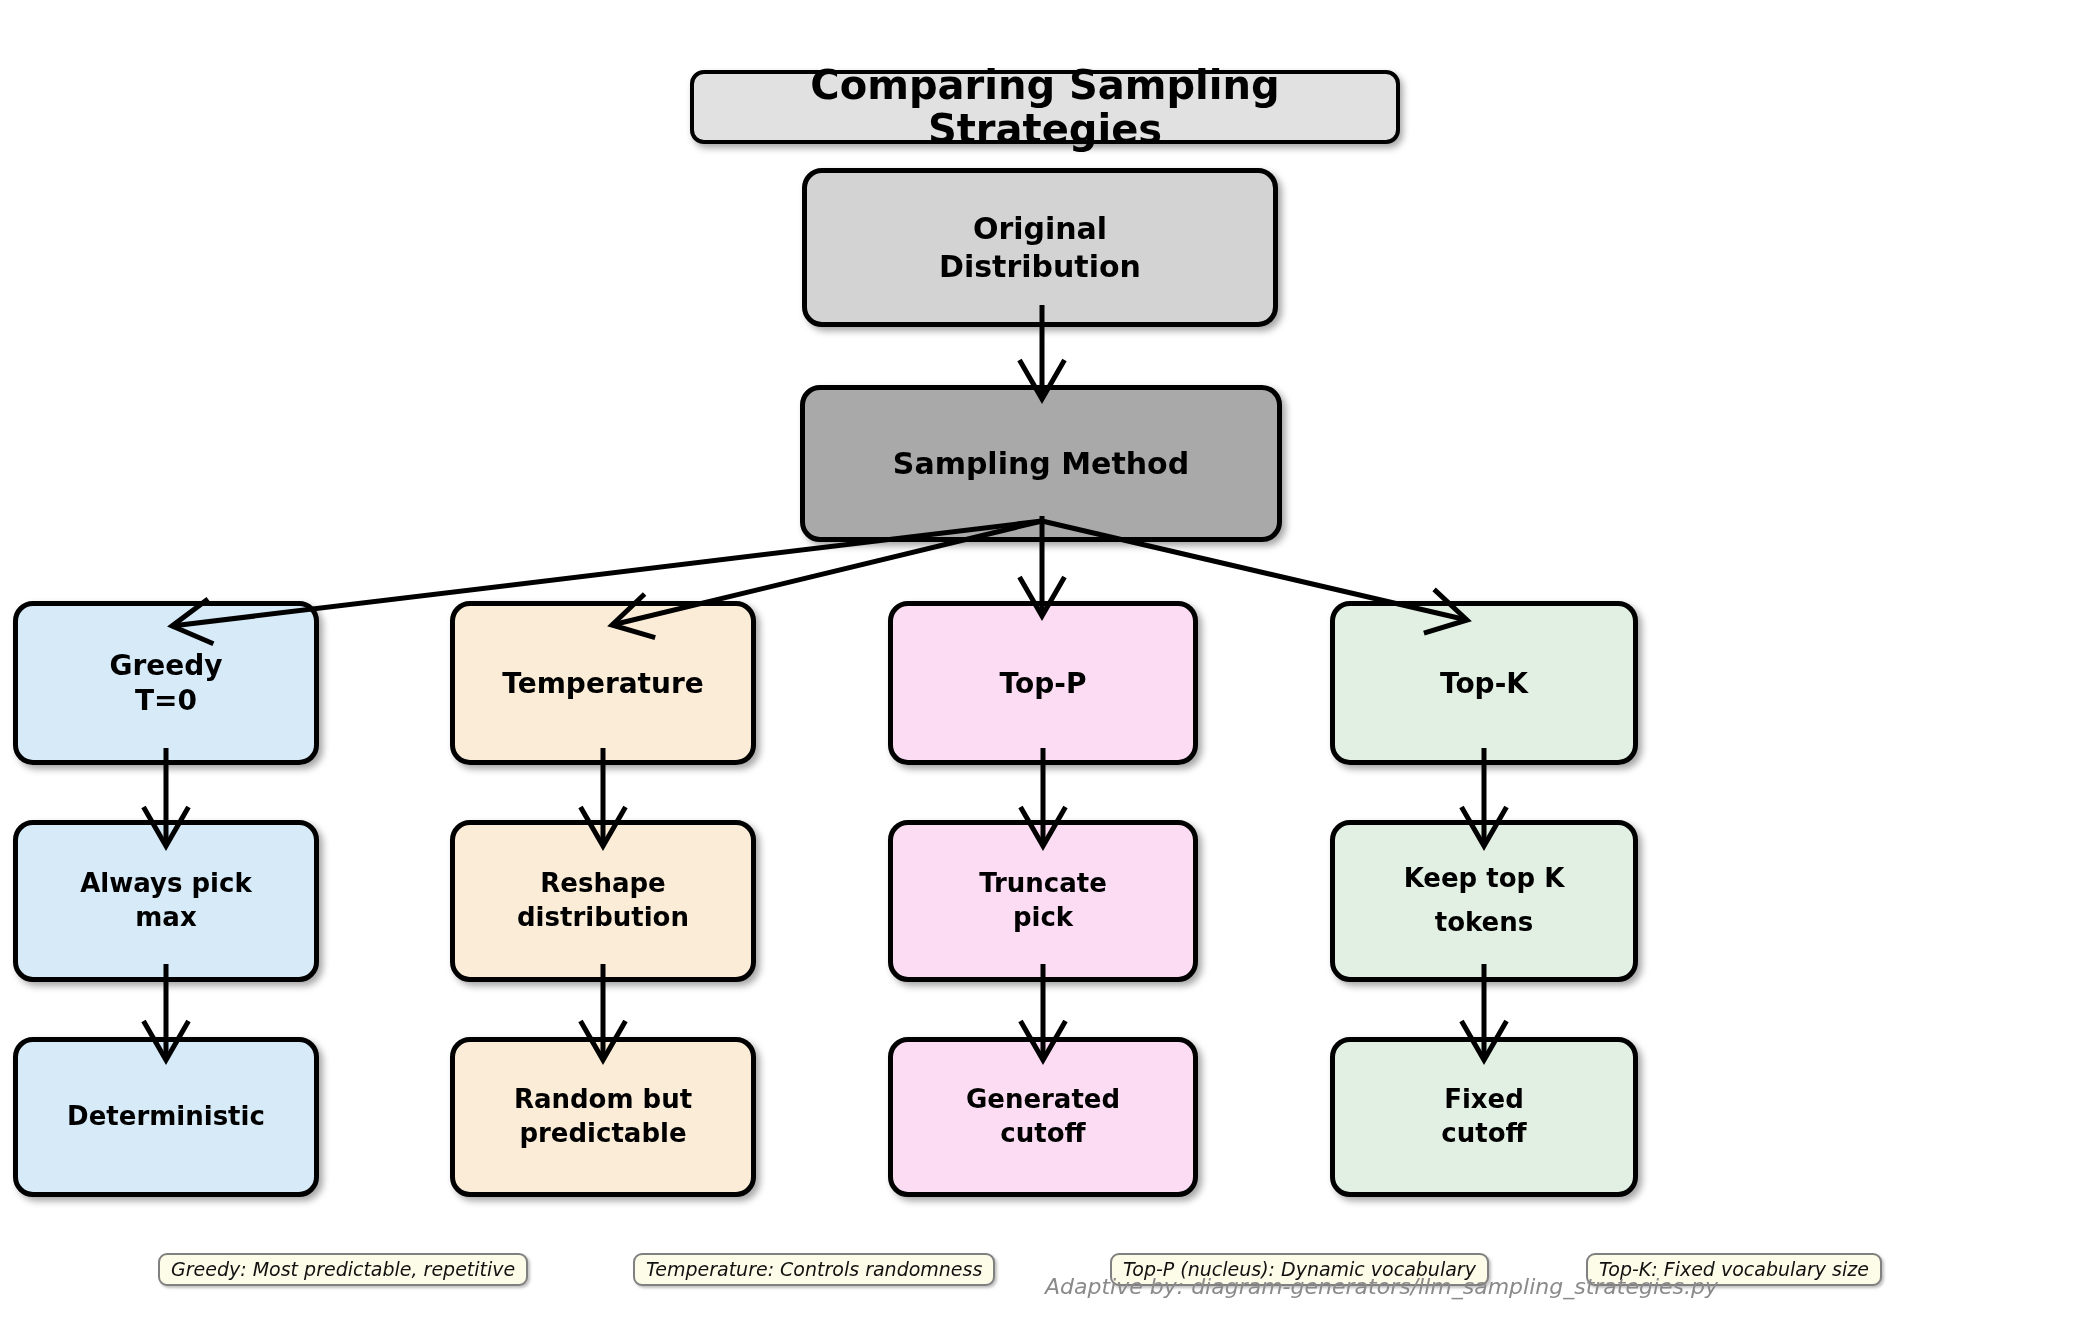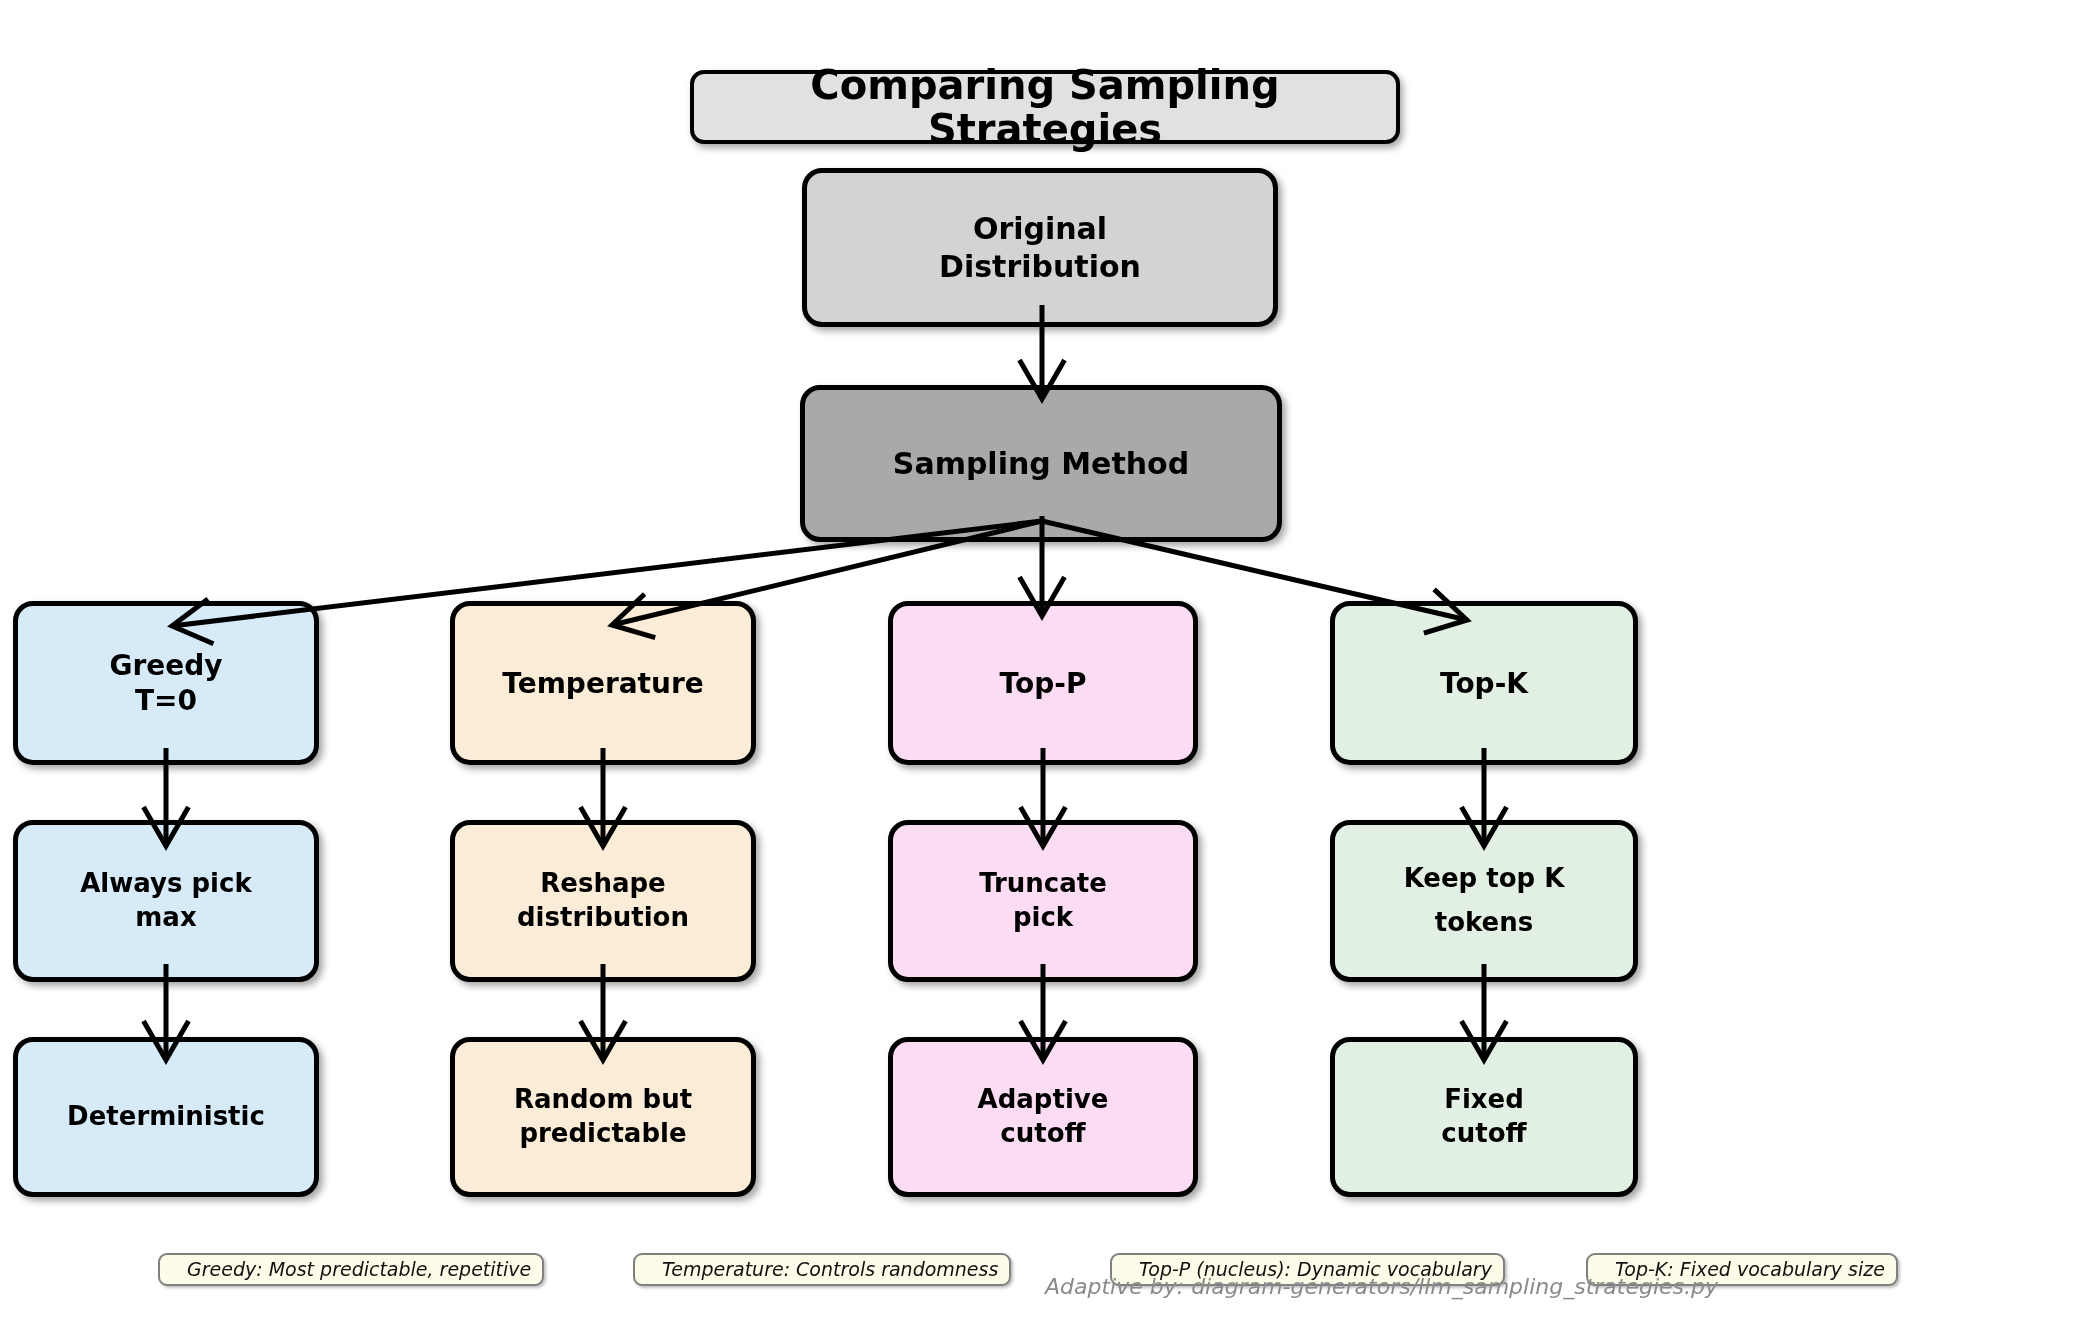--- a/index.html
+++ b/index.html
@@ -50,21 +50,21 @@
     position:absolute;
     top:1253px;
     box-sizing:border-box;
     white-space:nowrap;
     font-size:19px;
     font-style:italic;
     color:#111;
     background:#fdfce8;
     border:2px solid #808080;
     border-radius:9px;
-    padding:3px 11px 4px 27px;
+    padding:3px 11px 4px 11px;
     box-shadow:2px 2px 3px rgba(0,0,0,0.25);
     z-index:2;
   }
   #annotation-greedy{left:158px;}
   #annotation-temperature{left:633px;}
   #annotation-top-p{left:1110px;}
   #annotation-top-k{left:1586px;}
   #footer-credit{
     position:absolute;
     left:1045px;top:1274px;
@@ -118,21 +118,21 @@
   </div>
 
   <div class="box r1 c3" style="background-color: rgb(251, 220, 242);">
     <span>Top-P</span>
   </div>
   <div class="box r2 c3" style="background-color: rgb(251, 220, 242);">
     <span>Truncate</span>
     <span>pick</span>
   </div>
   <div class="box r3 c3" style="background-color: rgb(251, 220, 242);">
-    <span>Adaptive</span>
+    <span>Generated</span>
     <span>cutoff</span>
   </div>
 
   <div class="box r1 c4" style="background-color: rgb(226, 240, 227);">
     <span>Top-K</span>
   </div>
   <div class="box r2 c4" style="background-color: rgb(226, 240, 227); gap: 10px;">
     <span>Keep top K</span>
     <span>tokens</span>
   </div>

